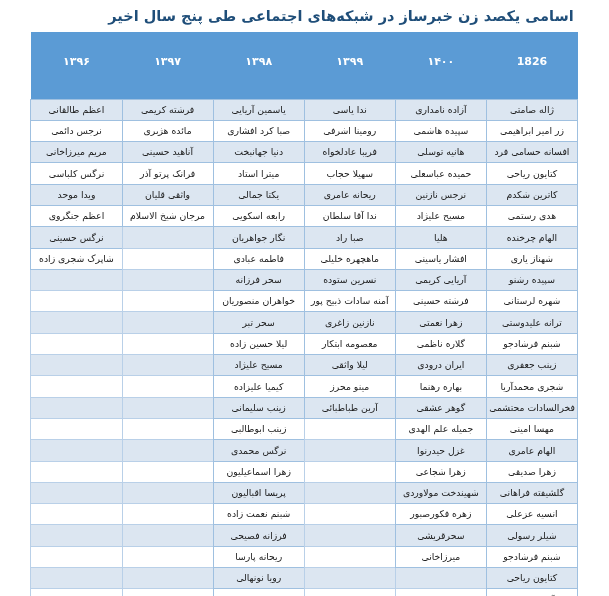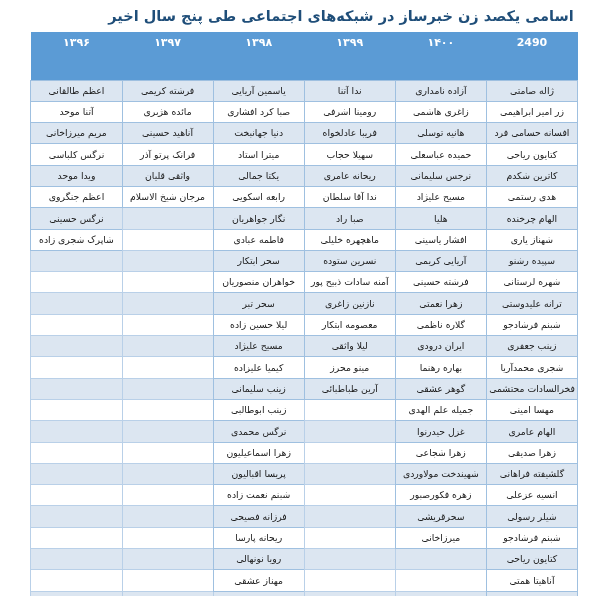--- a/index.html
+++ b/index.html
@@ -37,21 +37,21 @@
     direction:rtl;
   }
   table.grid col{width:91.1px;}
   thead th{
     background:#5b9bd5;
     color:#ffffff;
     font-size:11px;
     font-weight:bold;
     height:42px;
     vertical-align:top;
-    padding-top:5px;
+    padding-top:24px;
     text-align:center;
     border:none;
     line-height:1;
   }
   tbody td{
     height:20.3px;
     font-size:9.3px;
     color:#1a1a1a;
     text-align:center;
     vertical-align:middle;
@@ -77,64 +77,64 @@
       <colgroup>
         <col>
           <col>
           <col>
           <col>
           <col>
           <col>
       </colgroup>
       <thead>
         <tr>
-          <th>2490</th>
+          <th>1826</th>
           <th>۱۴۰۰</th>
           <th>۱۳۹۹</th>
           <th>۱۳۹۸</th>
           <th>۱۳۹۷</th>
           <th>۱۳۹۶</th>
         </tr>
       </thead>
       <tbody id="table-body">
           <tr class="odd">
             <td>ژاله صامتی</td>
             <td>آزاده نامداری</td>
-            <td>ندا آتنا</td>
+            <td>ندا یاسی</td>
             <td>یاسمین آریایی</td>
             <td>فرشته کریمی</td>
             <td>اعظم طالقانی</td>
           </tr>
           <tr class="even">
             <td>زر امیر ابراهیمی</td>
-            <td>زاغری هاشمی</td>
+            <td>سپیده هاشمی</td>
             <td>رومینا اشرفی</td>
             <td>صبا کرد افشاری</td>
             <td>مائده هژبری</td>
-            <td>آتنا موحد</td>
+            <td>نرجس دائمی</td>
           </tr>
           <tr class="odd">
             <td>افسانه حسامی فرد</td>
             <td>هانیه توسلی</td>
             <td>فریبا عادلخواه</td>
             <td>دنیا جهانبخت</td>
             <td>آناهید حسینی</td>
             <td>مریم میرزاخانی</td>
           </tr>
           <tr class="even">
             <td>کتایون ریاحی</td>
             <td>حمیده عباسعلی</td>
             <td>سهیلا حجاب</td>
             <td>میترا استاد</td>
             <td>فرانک پرتو آذر</td>
             <td>نرگس کلباسی</td>
           </tr>
           <tr class="odd">
             <td>کاترین شکدم</td>
-            <td>نرجس سلیمانی</td>
+            <td>نرجس نازنین</td>
             <td>ریحانه عامری</td>
             <td>یکتا جمالی</td>
             <td>واثقی قلیان</td>
             <td>ویدا موحد</td>
           </tr>
           <tr class="even">
             <td>هدی رستمی</td>
             <td>مسیح علیژاد</td>
             <td>ندا آقا سلطان</td>
             <td>رابعه اسکویی</td>
@@ -154,21 +154,21 @@
             <td>افشار یاسینی</td>
             <td>ماهچهره خلیلی</td>
             <td>فاطمه عبادی</td>
             <td class="empty"></td>
             <td>شاپرک شجری زاده</td>
           </tr>
           <tr class="odd">
             <td>سپیده رشنو</td>
             <td>آریایی کریمی</td>
             <td>نسرین ستوده</td>
-            <td>سحر ابتکار</td>
+            <td>سحر فرزانه</td>
             <td class="empty"></td>
             <td class="empty"></td>
           </tr>
           <tr class="even">
             <td>شهره لرستانی</td>
             <td>فرشته حسینی</td>
             <td>آمنه سادات ذبیح پور</td>
             <td>خواهران منصوریان</td>
             <td class="empty"></td>
             <td class="empty"></td>

